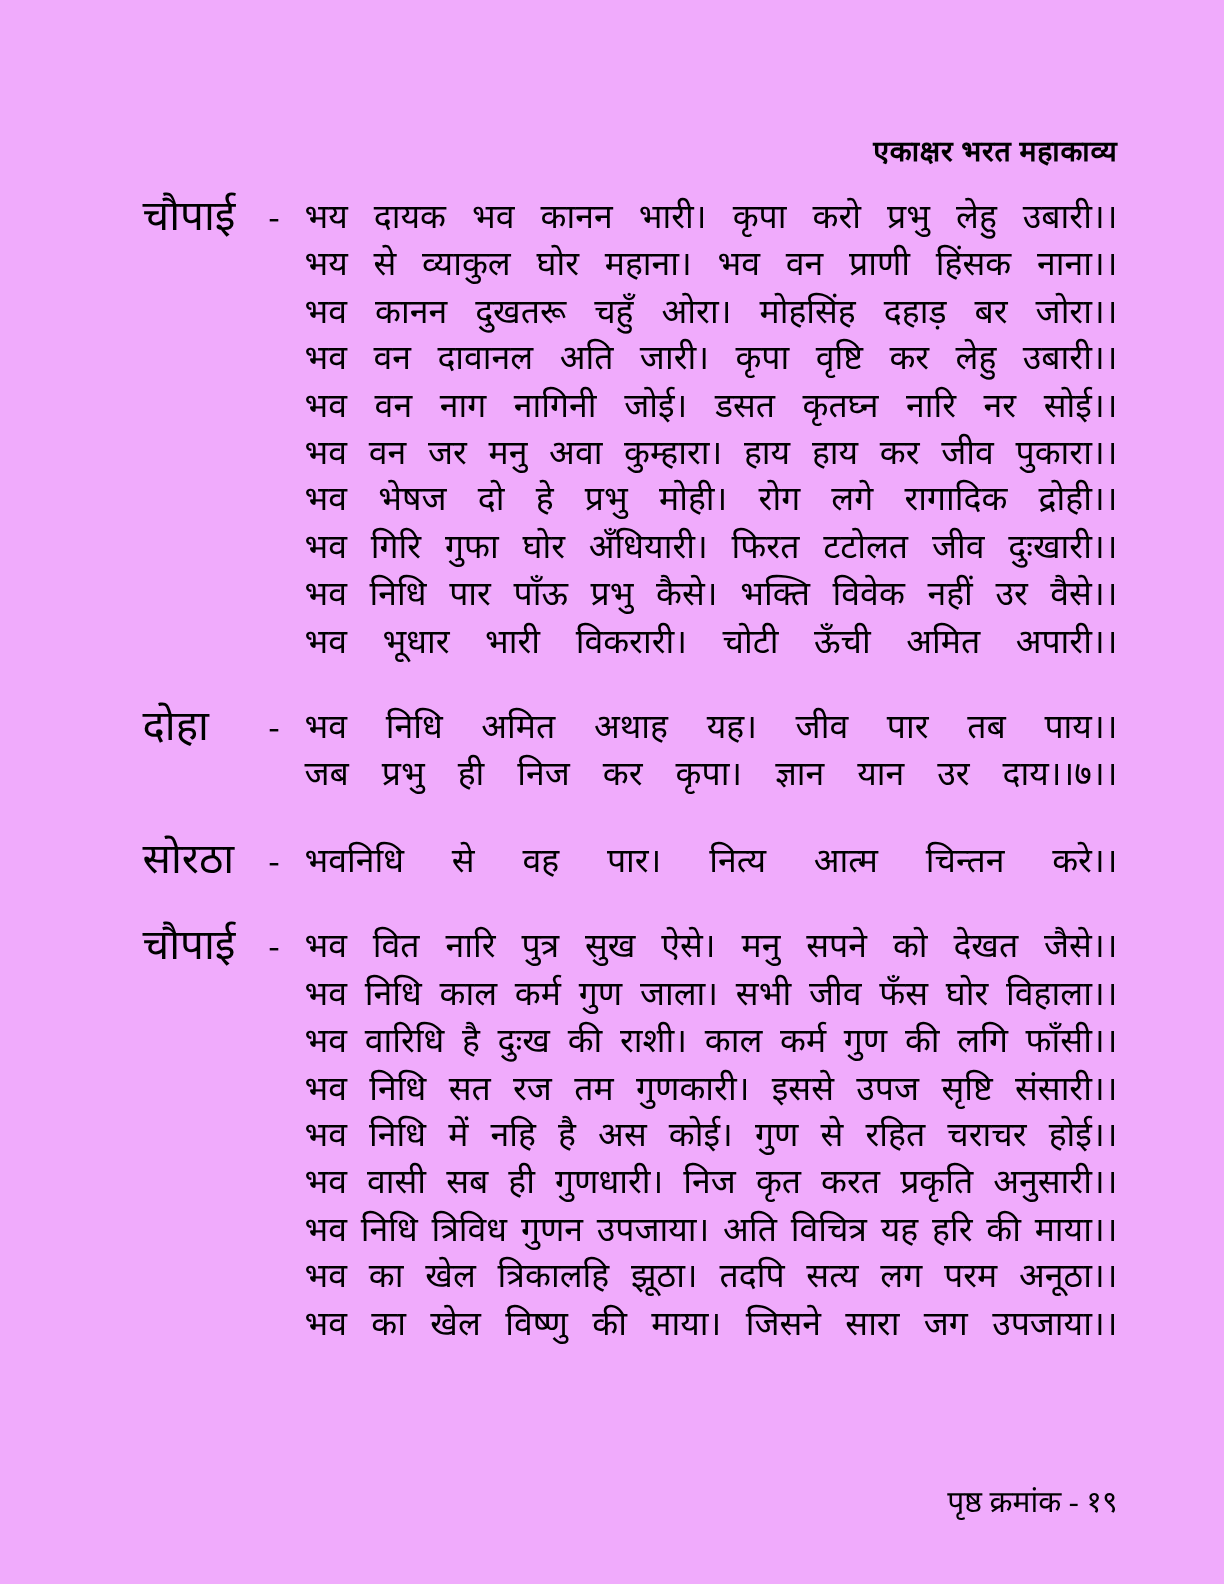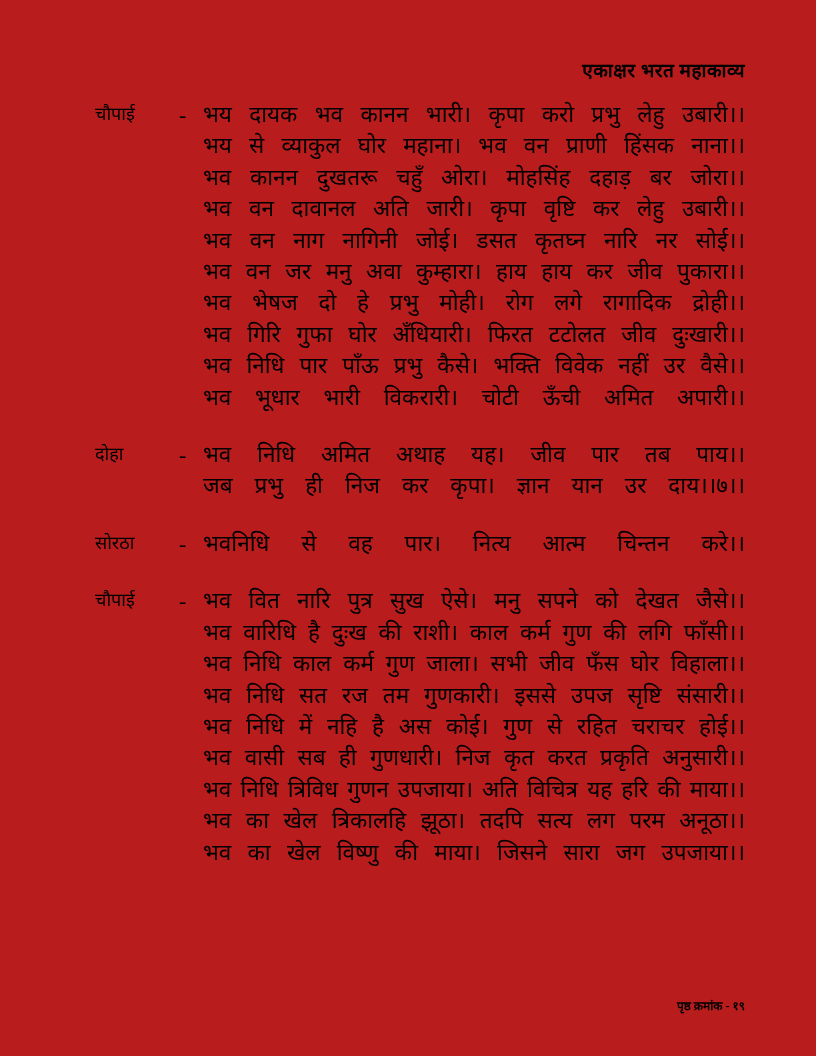--- a/index.html
+++ b/index.html
@@ -5,42 +5,42 @@
   html, body {
     margin: 0;
     padding: 0;
     background: #e8e8e8;
   }
   .page {
     position: relative;
     width: 816px;
     height: 1056px;
     margin: 0 auto;
-    background: #b91c1c;
+    background: #f0abfc;
     color: #000000;
     font-family: "Liberation Serif", "DejaVu Serif", serif;
     box-sizing: border-box;
-    padding: 57px 71px 0 95px;
+    padding: 87px 71px 0 95px;
     overflow: hidden;
   }
   .running-head {
     text-align: right;
     font-size: 19px;
     font-weight: 700;
     letter-spacing: 0.5px;
     margin: 0 0 16px 0;
   }
   .section {
     display: flex;
     align-items: flex-start;
     margin: 0 0 26px 0;
   }
   .section-label {
     flex: 0 0 84px;
-    font-size: 18px;
+    font-size: 28px;
     line-height: 31.4px;
     white-space: nowrap;
   }
   .section-dash {
     flex: 0 0 24px;
     font-size: 22px;
     line-height: 31.4px;
   }
   .section-lines {
     flex: 1 1 auto;
@@ -50,22 +50,22 @@
     font-size: 22.5px;
     line-height: 31.4px;
     text-align: justify;
     text-align-last: justify;
     word-spacing: 1px;
   }
   .page-footer {
     position: absolute;
     right: 71px;
     bottom: 42px;
-    font-size: 12px;
-    font-weight: 700;
+    font-size: 20px;
+    font-weight: 400;
   }
 </style>
 </head>
 <body>
 
 <div class="page">
 
   <div class="running-head">एकाक्षर भरत महाकाव्य</div>
 
   <main id="sections-root">
@@ -98,22 +98,22 @@
         <div class="section-dash">-</div>
         <div class="section-lines">
           <div class="verse-line">भवनिधि से वह पार। नित्य आत्म चिन्तन करे।।</div>
         </div>
       </section>
       <section class="section">
         <div class="section-label">चौपाई</div>
         <div class="section-dash">-</div>
         <div class="section-lines">
           <div class="verse-line">भव वित नारि पुत्र सुख ऐसे। मनु सपने को देखत जैसे।।</div>
+          <div class="verse-line">भव निधि काल कर्म गुण जाला। सभी जीव फँस घोर विहाला।।</div>
           <div class="verse-line">भव वारिधि है दुःख की राशी। काल कर्म गुण की लगि फाँसी।।</div>
-          <div class="verse-line">भव निधि काल कर्म गुण जाला। सभी जीव फँस घोर विहाला।।</div>
           <div class="verse-line">भव निधि सत रज तम गुणकारी। इससे उपज सृष्टि संसारी।।</div>
           <div class="verse-line">भव निधि में नहि है अस कोई। गुण से रहित चराचर होई।।</div>
           <div class="verse-line">भव वासी सब ही गुणधारी। निज कृत करत प्रकृति अनुसारी।।</div>
           <div class="verse-line">भव निधि त्रिविध गुणन उपजाया। अति विचित्र यह हरि की माया।।</div>
           <div class="verse-line">भव का खेल त्रिकालहि झूठा। तदपि सत्य लग परम अनूठा।।</div>
           <div class="verse-line">भव का खेल विष्णु की माया। जिसने सारा जग उपजाया।।</div>
         </div>
       </section>
     </main>
 

